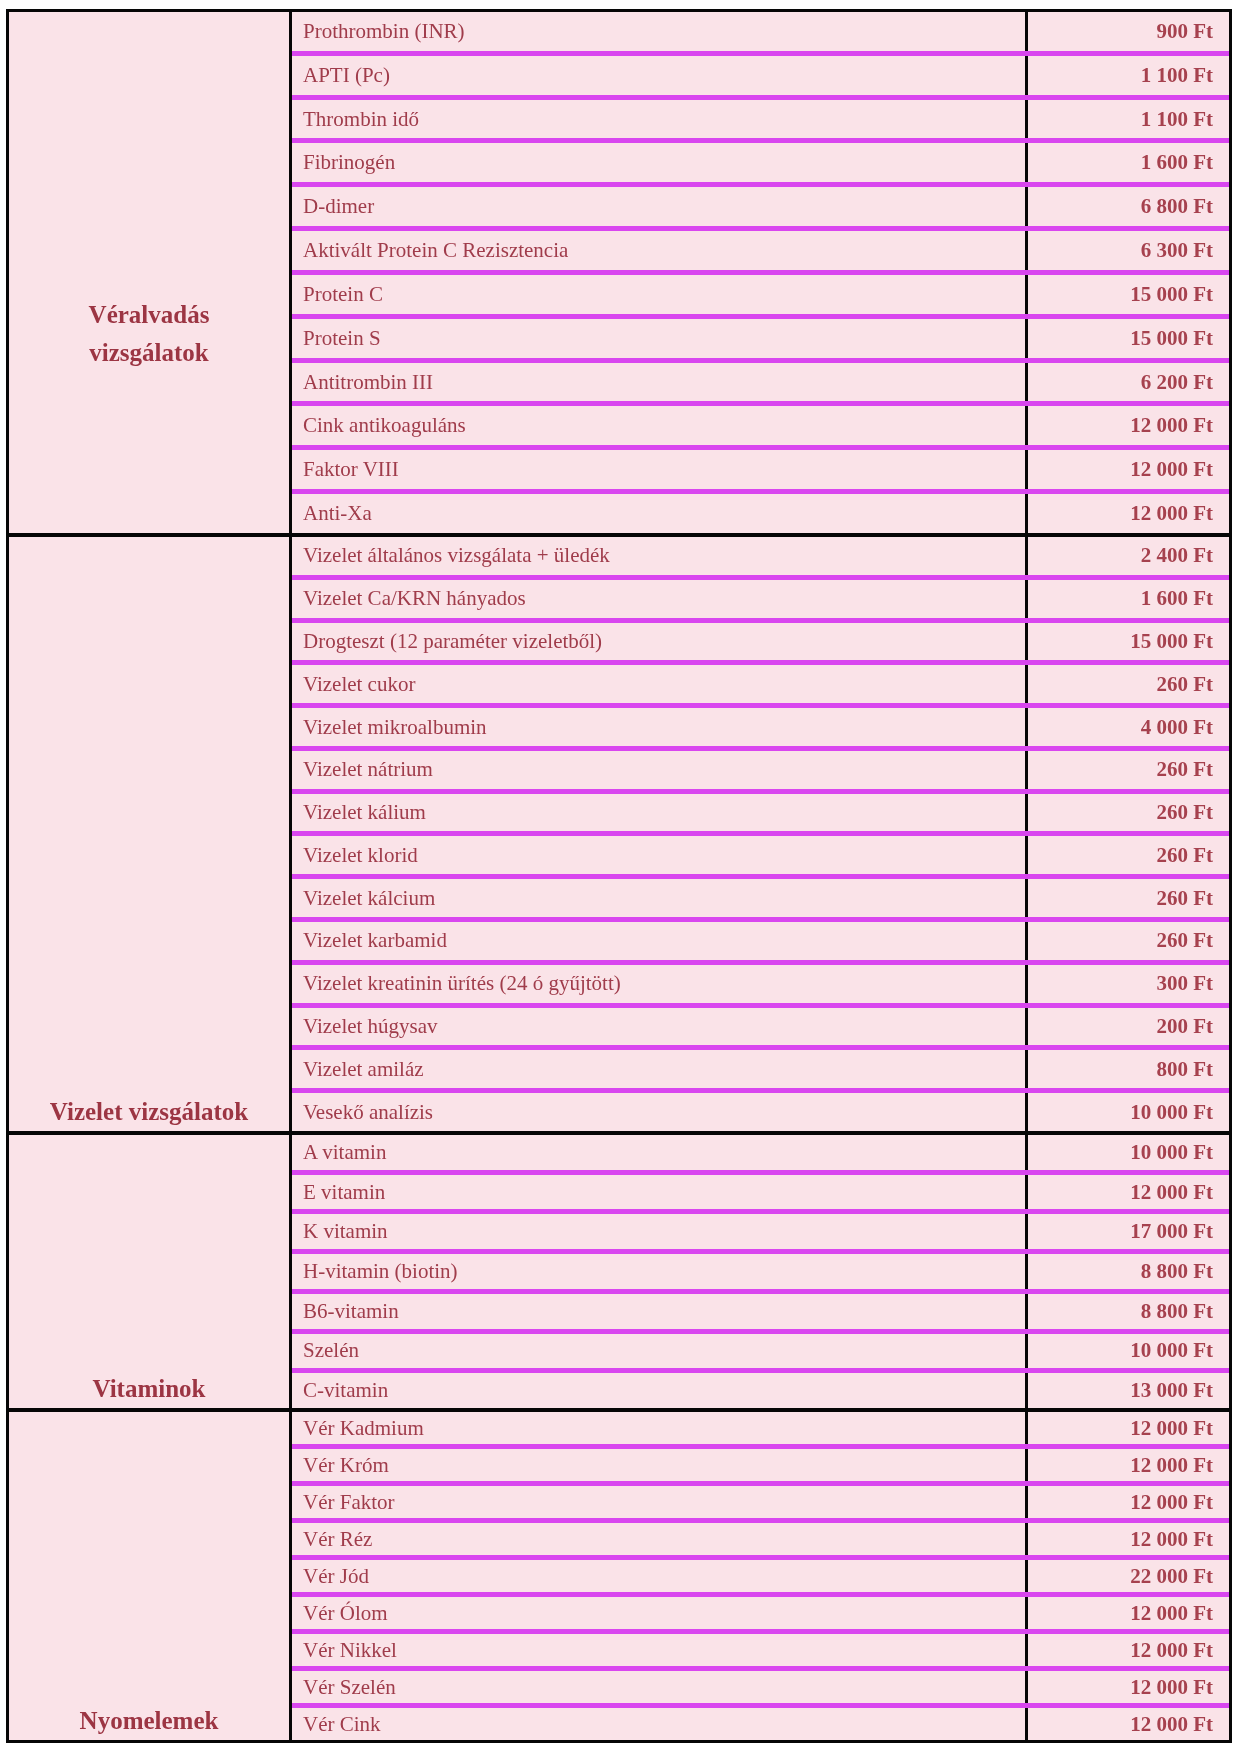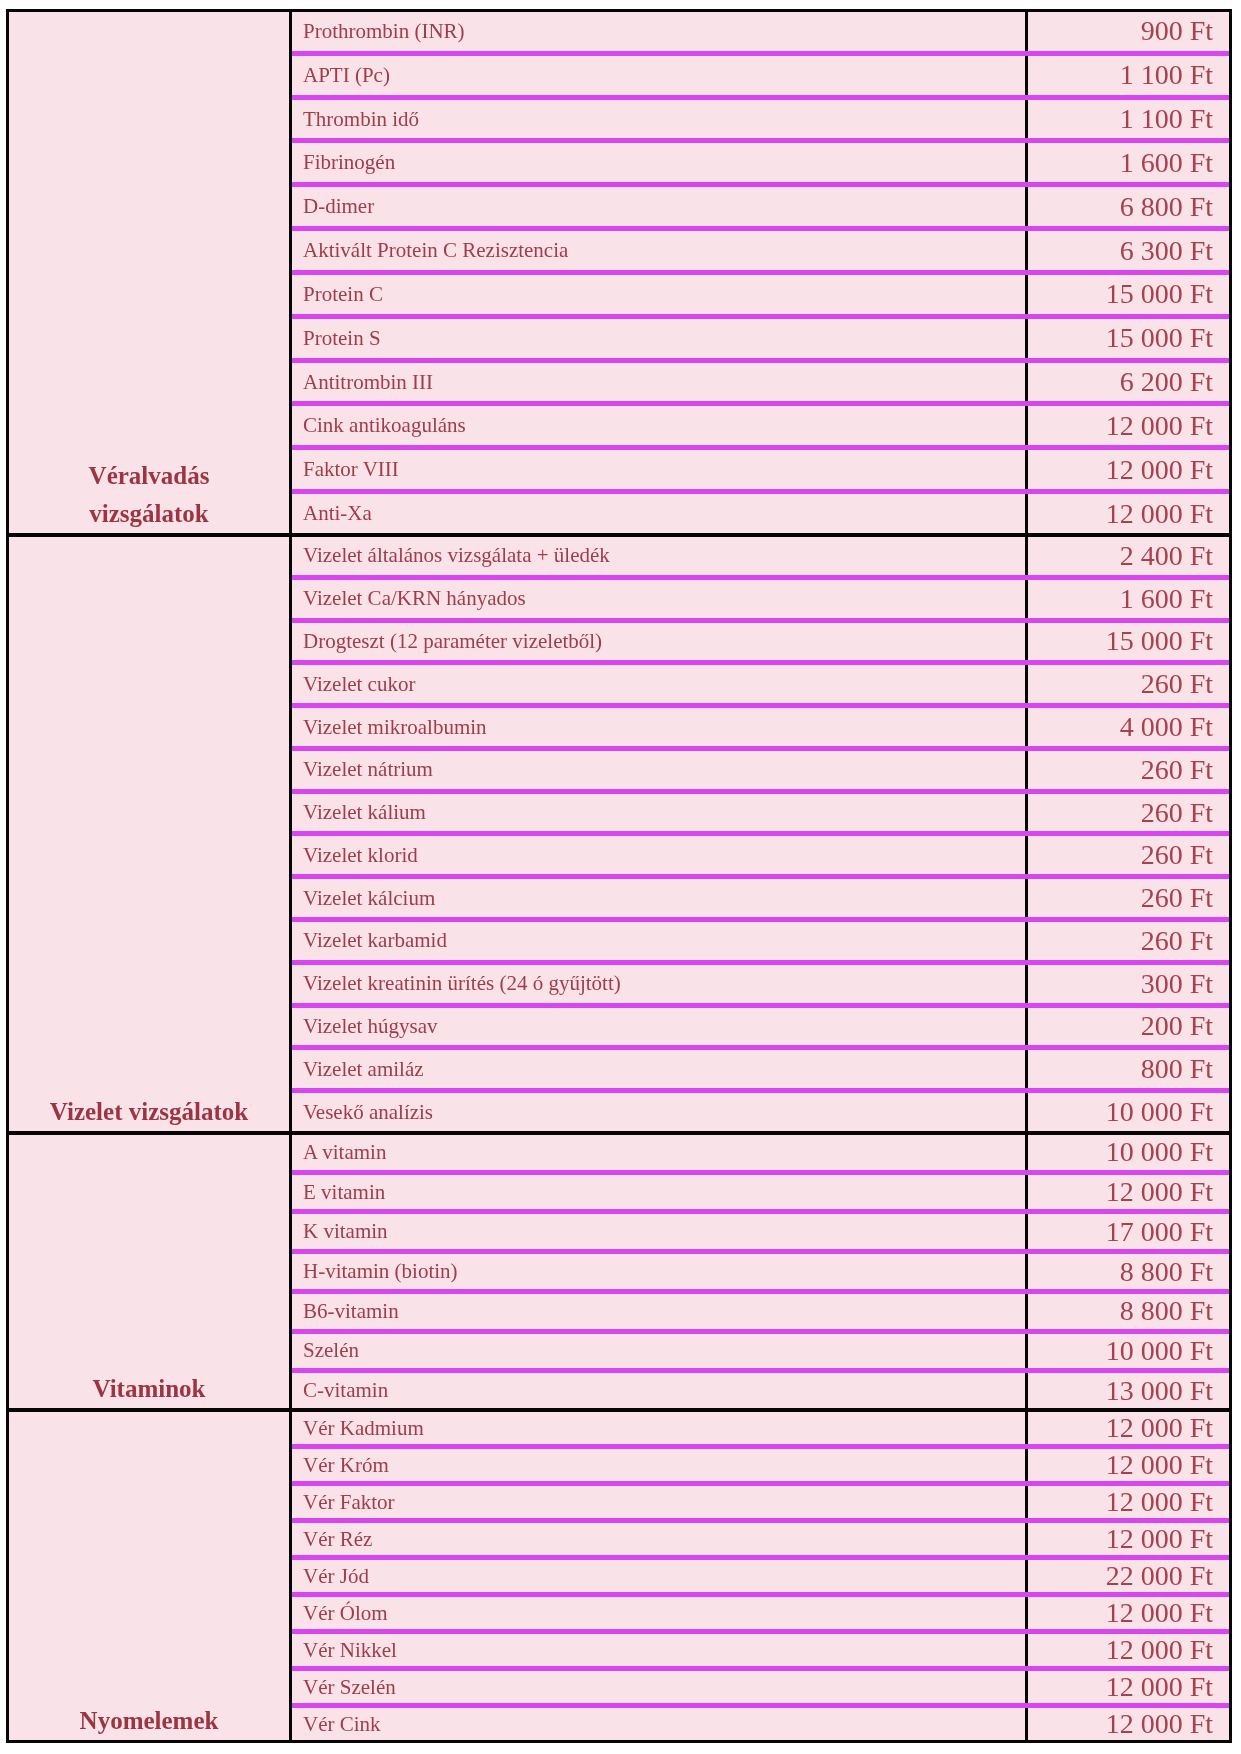--- a/index.html
+++ b/index.html
@@ -22,21 +22,21 @@
   .band-2{height:594px;}
   .band-3{height:273px;}
   .band-4{height:328px;}
   .label-cell{
     flex:0 0 283px;width:283px;
     box-sizing:border-box;
     border-right:3px solid #060606;
     display:flex;align-items:flex-end;justify-content:center;
     text-align:center;
   }
-  .band-1 .label-cell{align-items:flex-end;padding-top:122px;}
+  .band-1 .label-cell{align-items:center;padding-top:122px;}
   .section-label{
     font-weight:bold;
     font-size:25px;
     line-height:38px;
     color:#9c3543;
     padding:0 28px;
   }
   .rows{flex:1;display:flex;flex-direction:column;min-width:0;}
   .row{flex:1;display:flex;min-height:0;}
   .row + .row{border-top:5px solid #d946ef;}
@@ -46,22 +46,22 @@
     padding-left:11px;
     border-right:3px solid #060606;
     font-size:21px;
     color:#a03c4b;
     white-space:nowrap;overflow:hidden;
   }
   .cell.price{
     flex:0 0 201px;width:201px;
     justify-content:flex-end;
     padding-right:16px;
-    font-weight:normal;
-    font-size:28px;
+    font-weight:bold;
+    font-size:21px;
     color:#a6414e;
     white-space:nowrap;
   }
 </style>
 </head>
 <body>
 
 <div class="price-table" id="priceTable">
     <div class="band band-1">
       <div class="label-cell">

